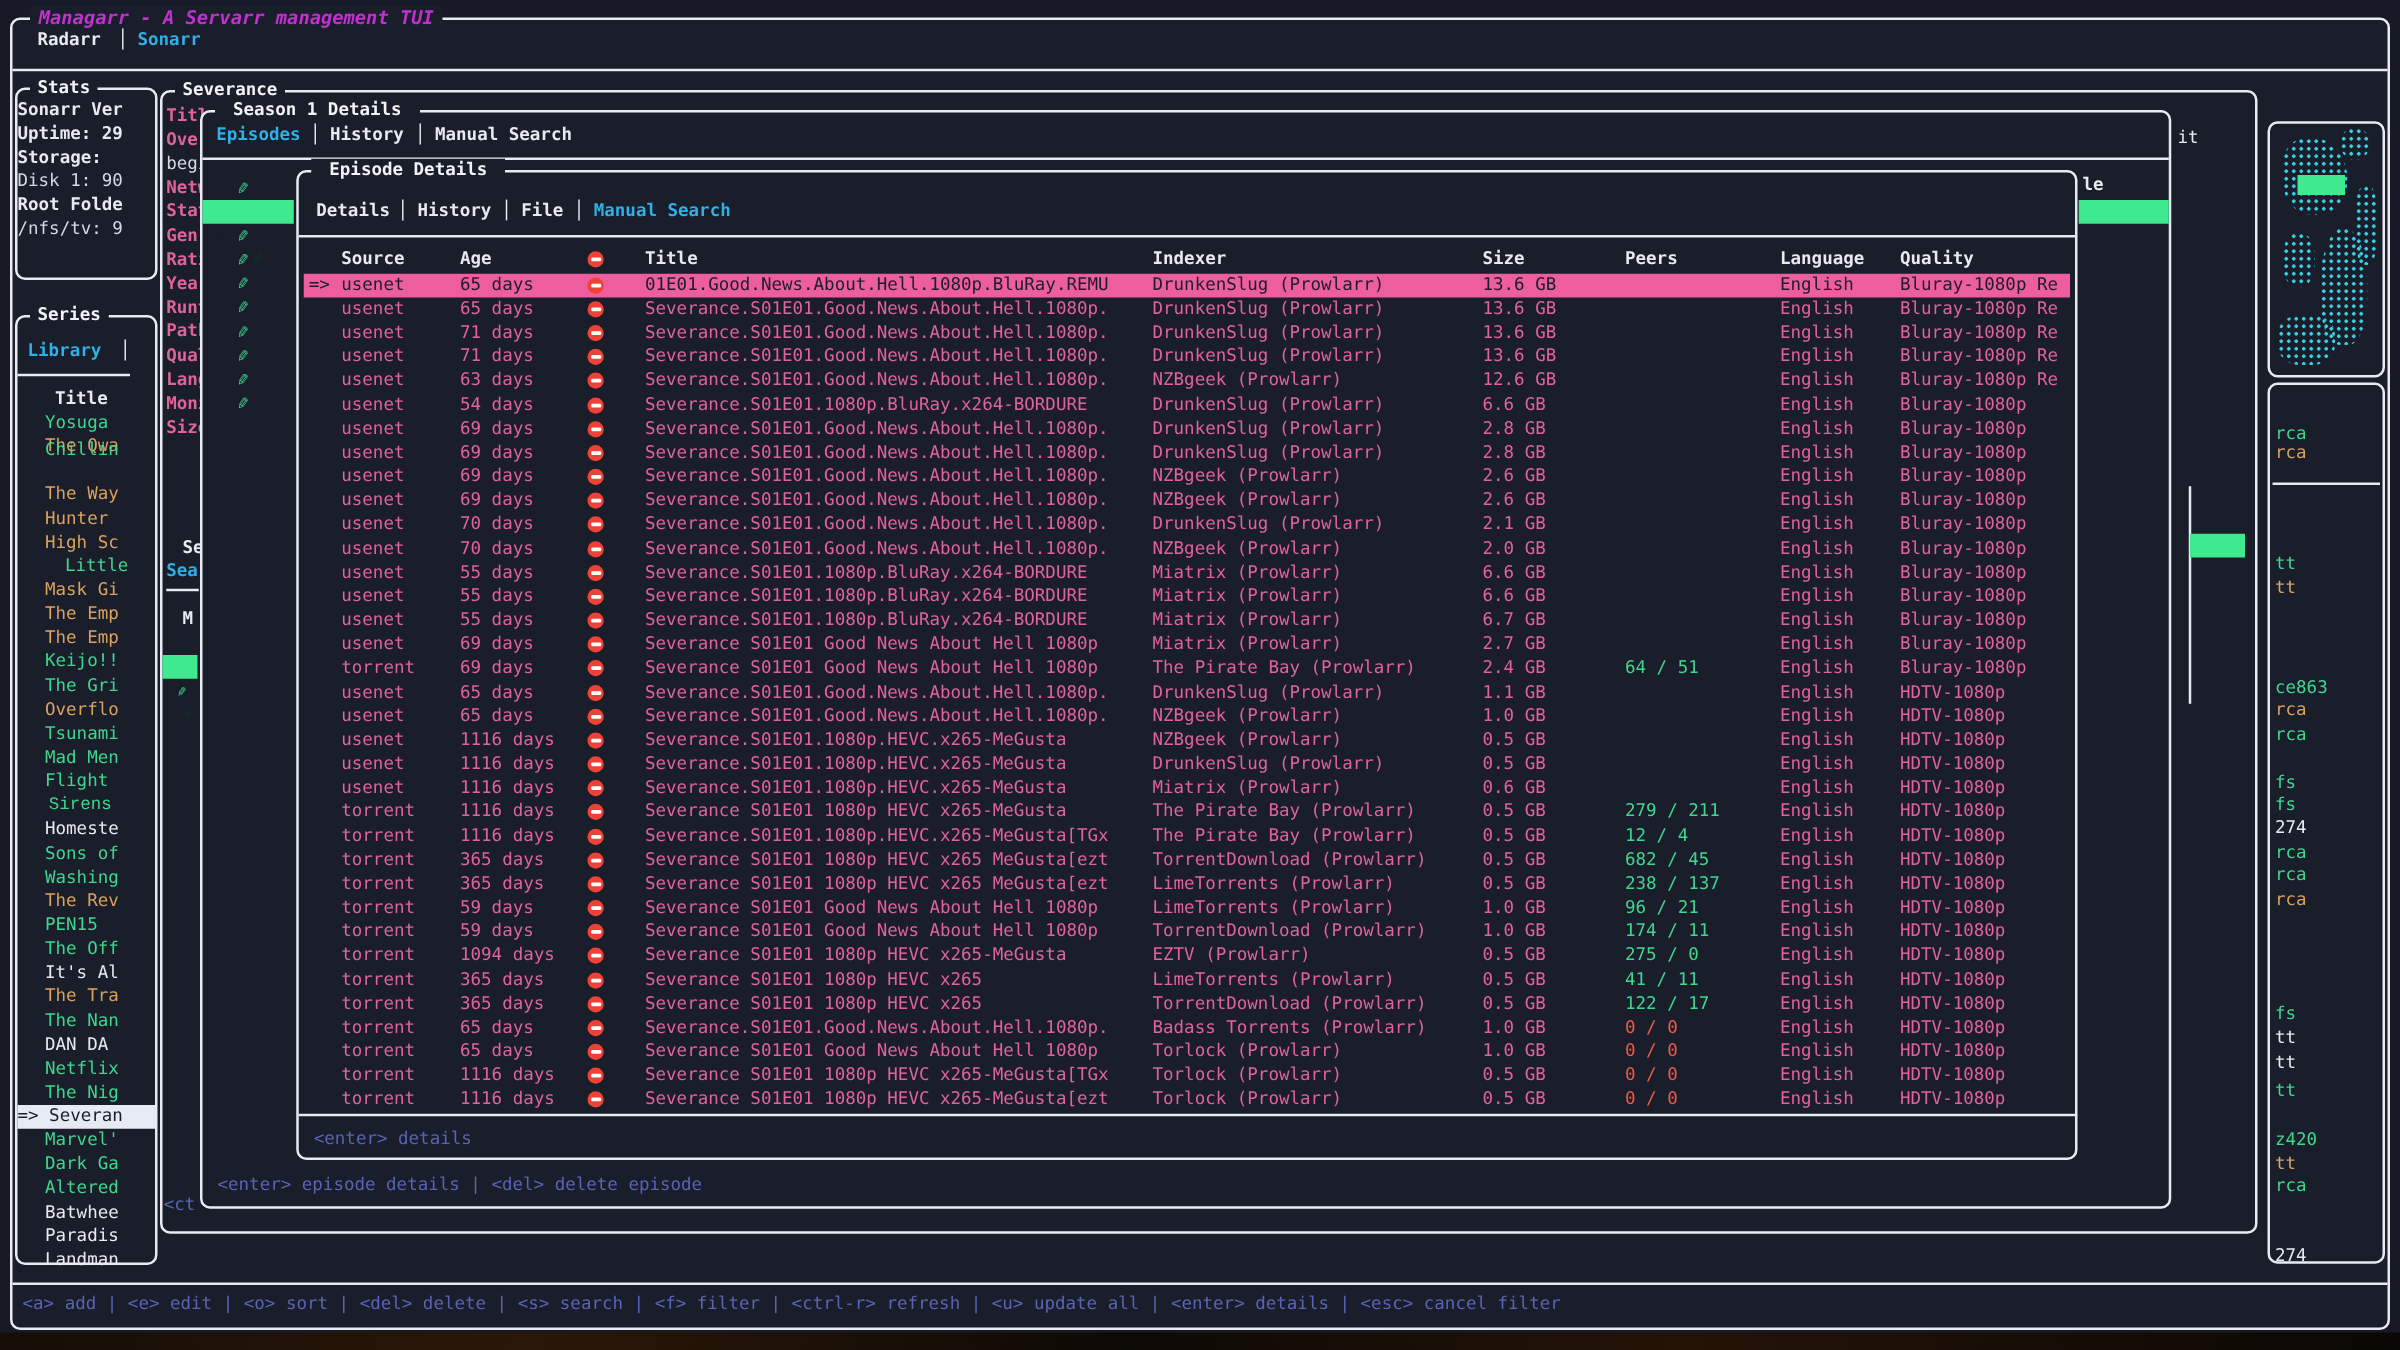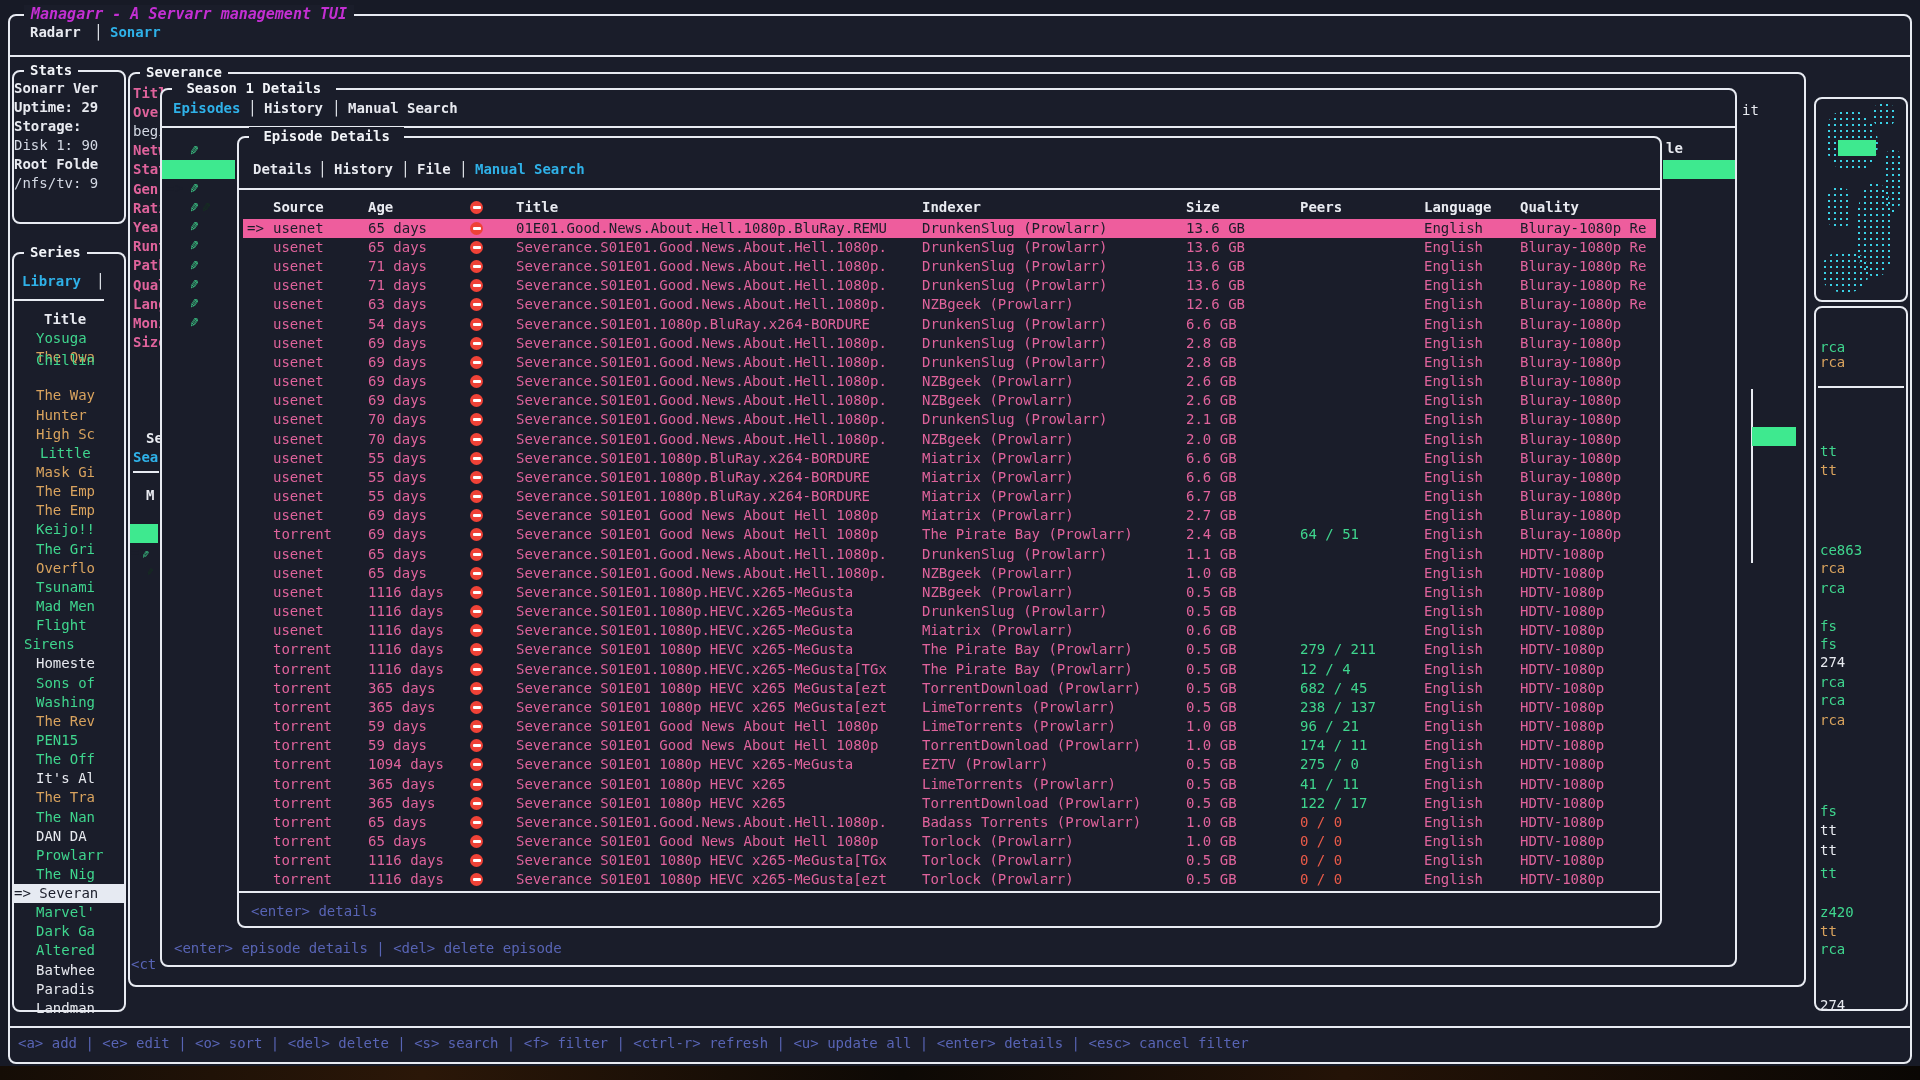--- a/index.html
+++ b/index.html
@@ -61,42 +61,42 @@
   <div class="row" style="left:96px;top:272px;color:#e8ebf2">│</div>
   <div class="hline" style="left:14px;top:299px;width:90px"></div>
   <div class="row b white" style="left:44px;top:310px">Title</div>
   <div id="series-list">
       <div class="row green" style="left: 36px; top: 329px;">Yosuga</div>
       <div class="row orange" style="left: 36px; top: 348.14px;">The Qwa</div>
       <div class="row green" style="left: 36px; top: 351px;">Chillin</div>
       <div class="row orange" style="left: 36px; top: 386.42px;">The Way</div>
       <div class="row orange" style="left: 36px; top: 405.56px;">Hunter</div>
       <div class="row orange" style="left: 36px; top: 424.7px;">High Sc</div>
-      <div class="row green" style="left: 40px; top: 443.84px;">Little</div>
+      <div class="row green" style="left: 52px; top: 443.84px;">Little</div>
       <div class="row orange" style="left: 36px; top: 462.98px;">Mask Gi</div>
       <div class="row orange" style="left: 36px; top: 482.12px;">The Emp</div>
       <div class="row orange" style="left: 36px; top: 501.26px;">The Emp</div>
       <div class="row green" style="left: 36px; top: 520.4px;">Keijo!!</div>
       <div class="row green" style="left: 36px; top: 539.54px;">The Gri</div>
       <div class="row orange" style="left: 36px; top: 558.68px;">Overflo</div>
       <div class="row green" style="left: 36px; top: 577.82px;">Tsunami</div>
       <div class="row green" style="left: 36px; top: 596.96px;">Mad Men</div>
       <div class="row green" style="left: 36px; top: 616.1px;">Flight</div>
-      <div class="row green" style="left: 24px; top: 635.24px;">Sirens</div>
+      <div class="row green" style="left: 39px; top: 635.24px; font-family: Liberation Mono, monospace;">Sirens</div>
       <div class="row white" style="left: 36px; top: 654.38px;">Homeste</div>
       <div class="row green" style="left: 36px; top: 673.52px;">Sons of</div>
       <div class="row green" style="left: 36px; top: 692.66px;">Washing</div>
       <div class="row orange" style="left: 36px; top: 711.8px;">The Rev</div>
       <div class="row green" style="left: 36px; top: 730.94px;">PEN15</div>
       <div class="row green" style="left: 36px; top: 750.08px;">The Off</div>
       <div class="row white" style="left: 36px; top: 769.22px;">It's Al</div>
       <div class="row orange" style="left: 36px; top: 788.36px;">The Tra</div>
       <div class="row green" style="left: 36px; top: 807.5px;">The Nan</div>
       <div class="row white" style="left: 36px; top: 826.64px;">DAN DA</div>
-      <div class="row green" style="left: 36px; top: 845.78px;">Prowlarr</div>
+      <div class="row green" style="left: 36px; top: 845.78px;">Netflix</div>
       <div class="row green" style="left: 36px; top: 864.92px;">The Nig</div>
       <div class="row dk" style="left: 14px; top: 884.06px; width: 110px; background: rgb(230, 234, 242);">=&gt; Severan</div>
       <div class="row green" style="left: 36px; top: 903.2px;">Marvel'</div>
       <div class="row green" style="left: 36px; top: 922.34px;">Dark Ga</div>
       <div class="row green" style="left: 36px; top: 941.48px;">Altered</div>
       <div class="row white" style="left: 36px; top: 960.62px;">Batwhee</div>
       <div class="row white" style="left: 36px; top: 979.76px;">Paradis</div>
       <div class="row white" style="left: 36px; top: 998.9px;">Landman</div>
     </div>
 

